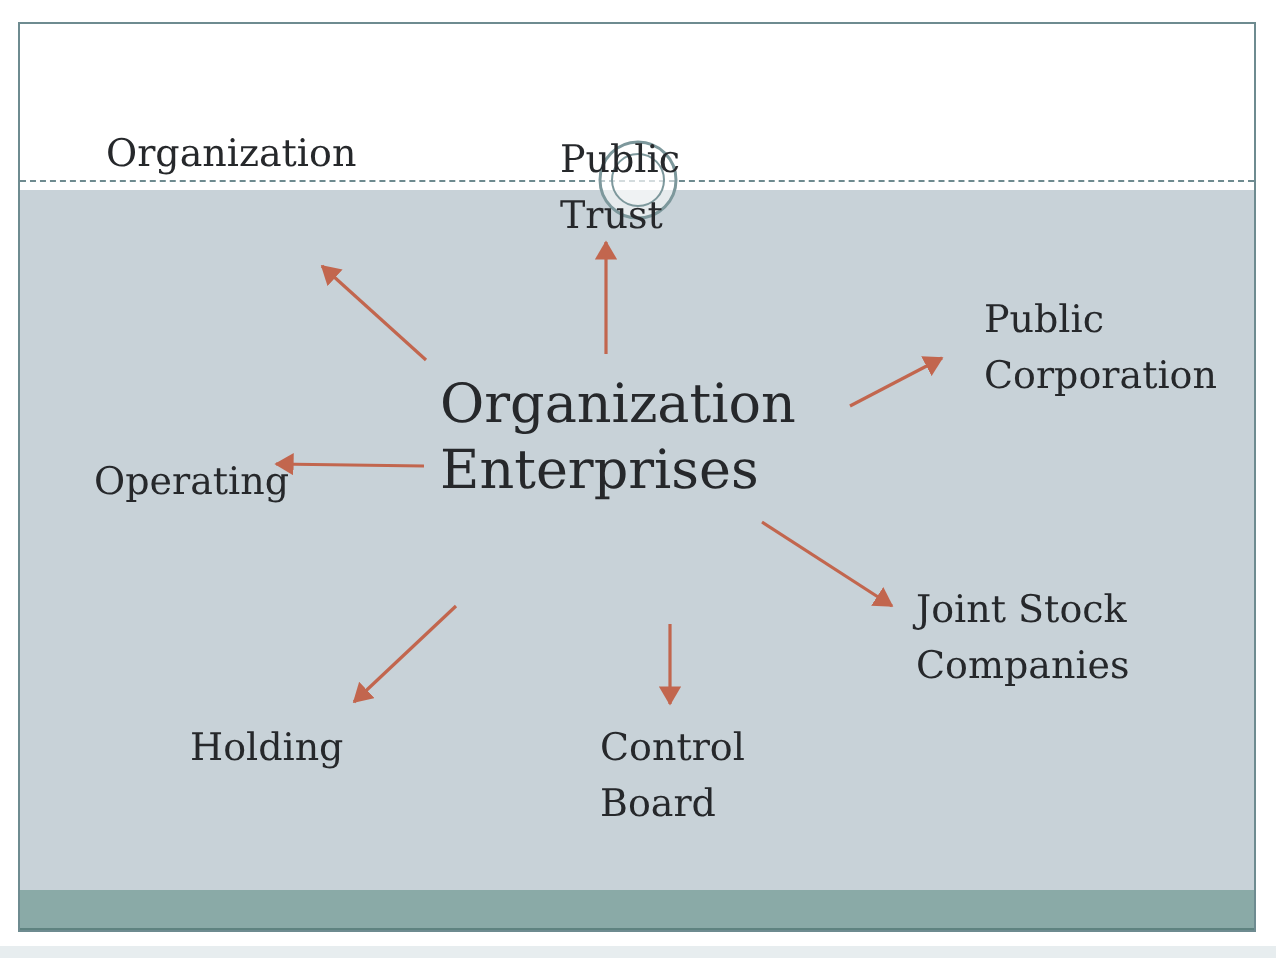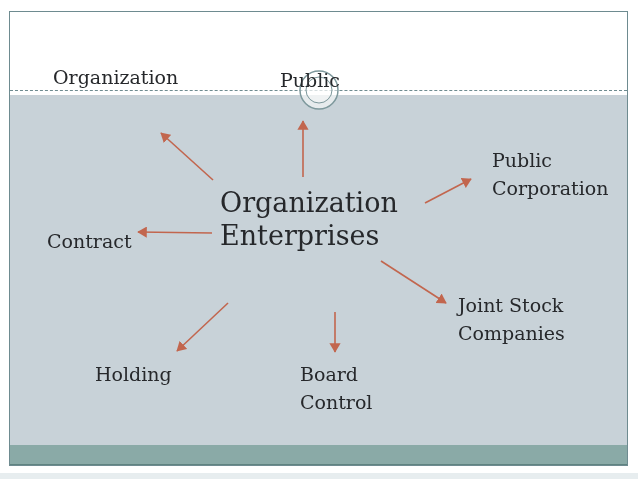--- a/index.html
+++ b/index.html
@@ -82,34 +82,35 @@
   <div id="nodes-layer">
       <div class="node center-node" style="left: 220px; top: 186px;">
         <span>Organization</span>
         <span>Enterprises</span>
       </div>
       <div class="node" style="left: 53px; top: 63px;">
         <span>Organization</span>
       </div>
       <div class="node" style="left: 280px; top: 66px;">
         <span>Public</span>
+        <span>Trust</span>
       </div>
       <div class="node" style="left: 492px; top: 146px;">
         <span>Public</span>
         <span>Corporation</span>
       </div>
       <div class="node" style="left: 47px; top: 227px;">
-        <span>Contract</span>
+        <span>Operating</span>
       </div>
       <div class="node" style="left: 458px; top: 291px;">
         <span>Joint Stock</span>
         <span>Companies</span>
       </div>
       <div class="node" style="left: 95px; top: 360px;">
         <span>Holding</span>
       </div>
       <div class="node" style="left: 300px; top: 360px;">
+        <span>Control</span>
         <span>Board</span>
-        <span>Control</span>
       </div>
     </div>
 
 </div>
 
 </body></html>

